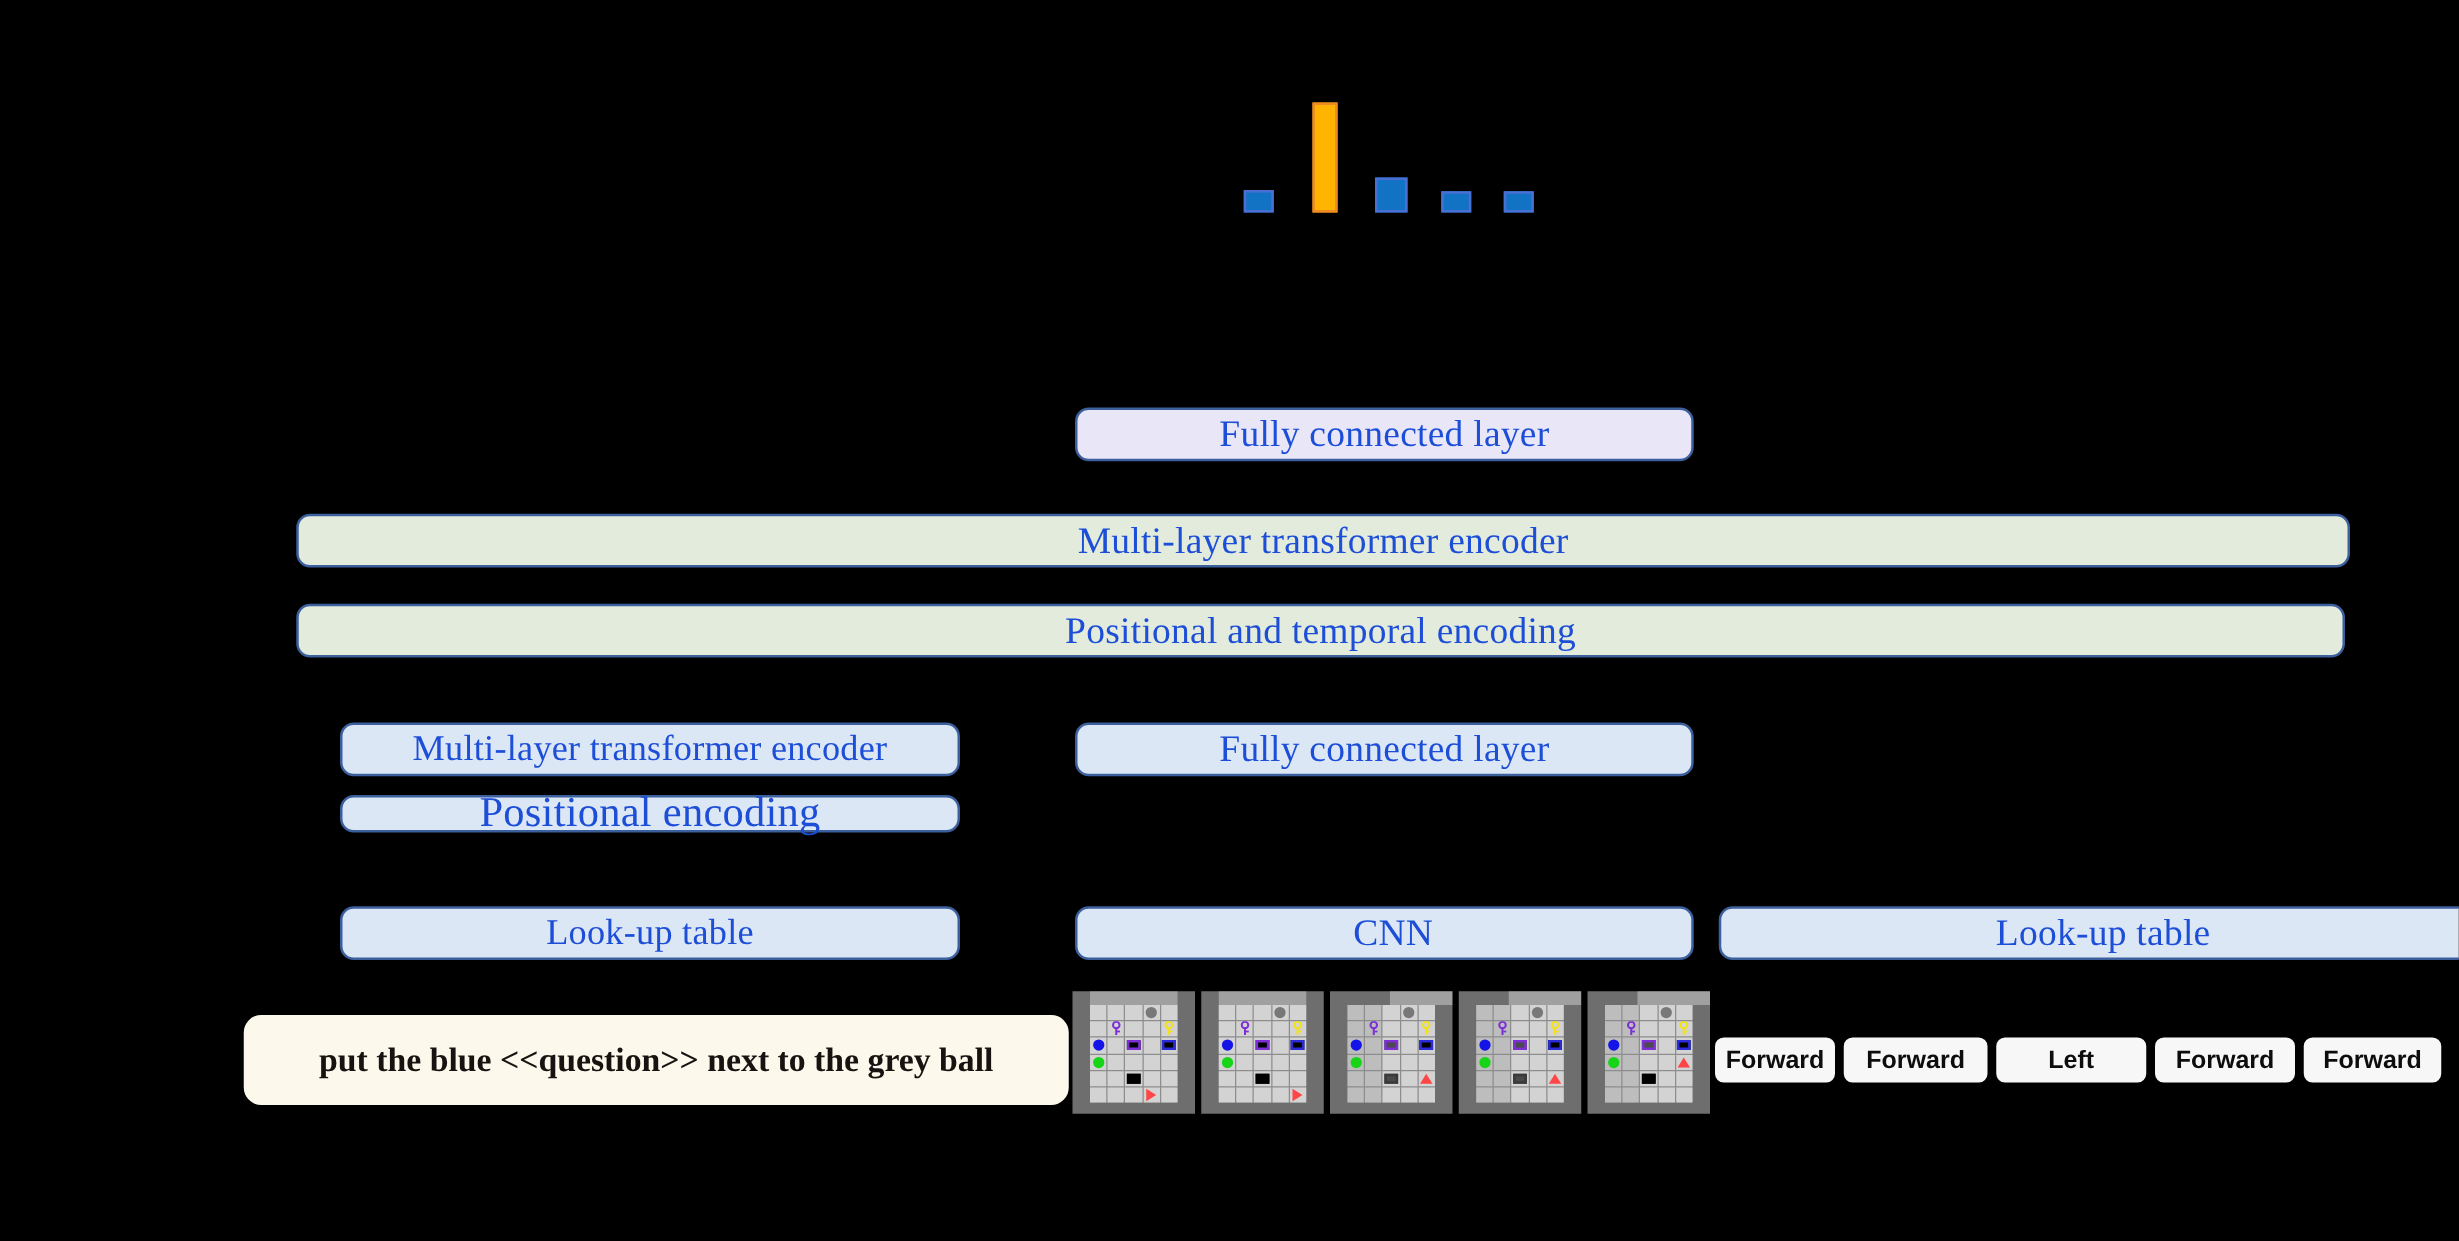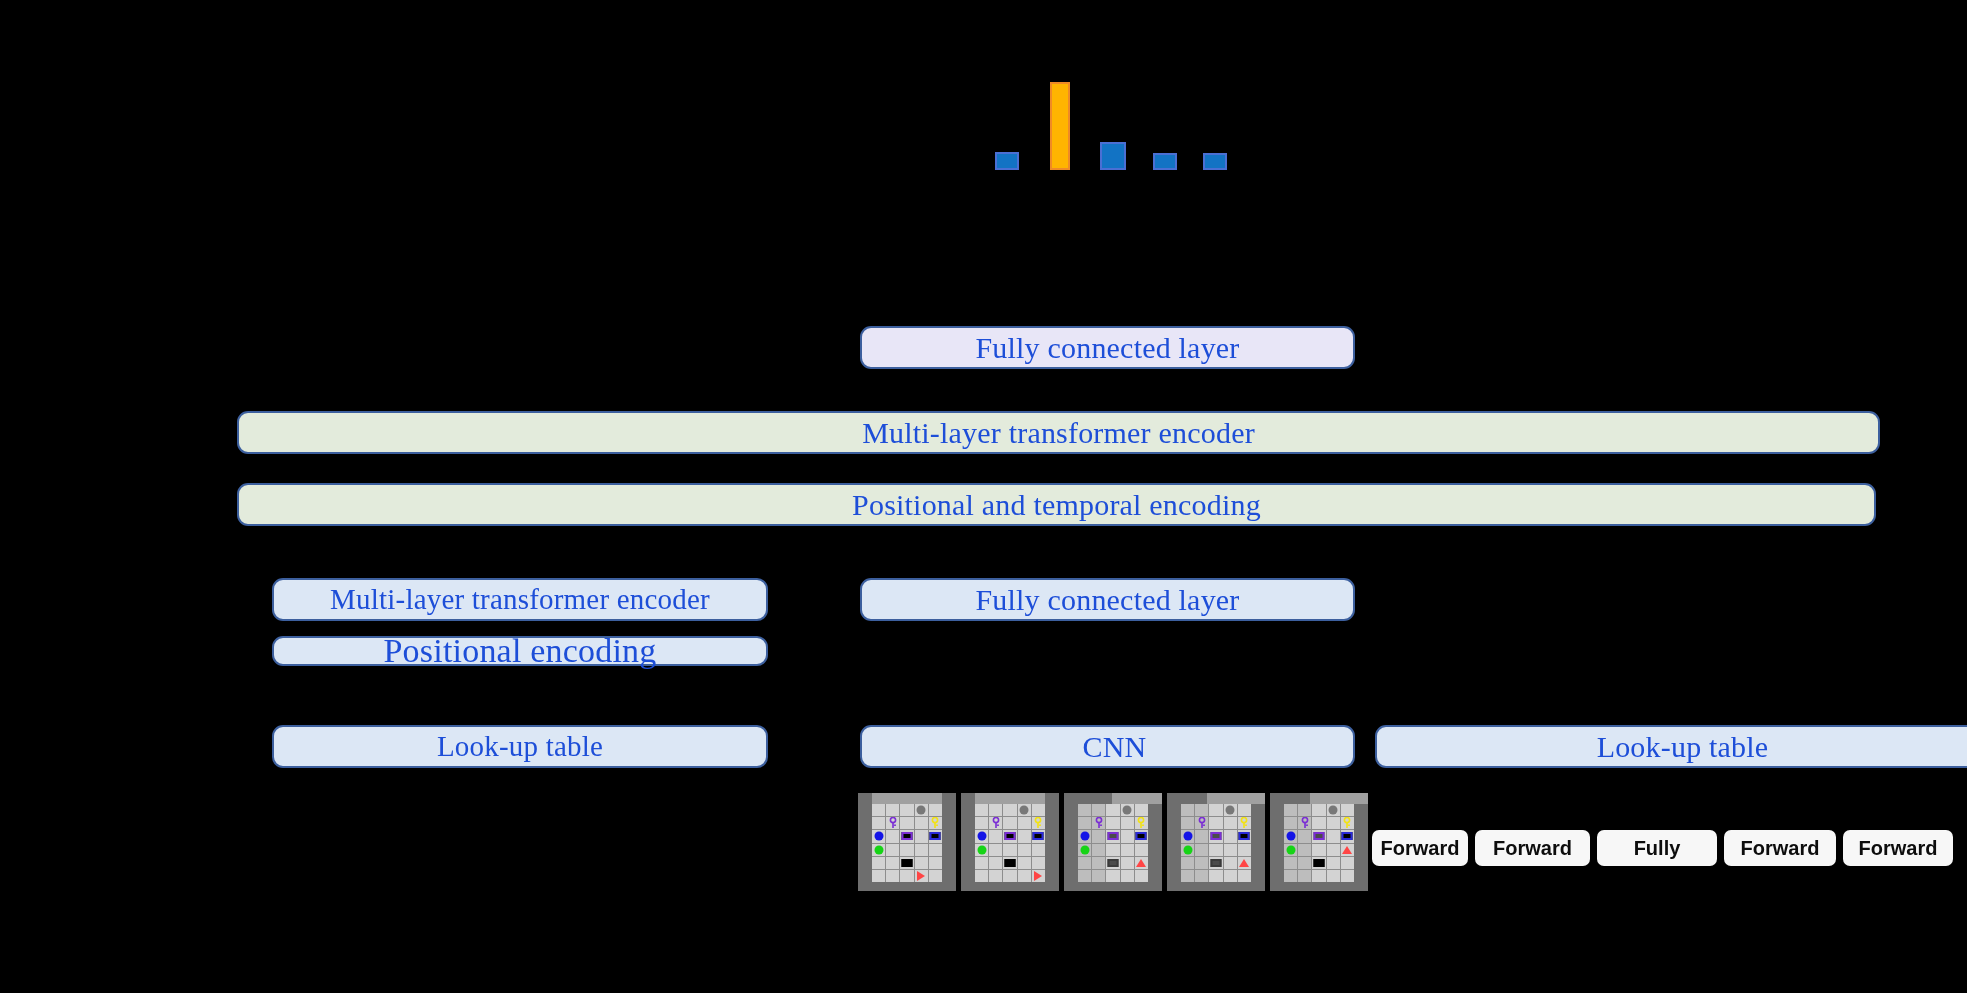--- a/index.html
+++ b/index.html
@@ -225,20 +225,23 @@
   </div>
 
   <div class="layer-box blue" style="left:860px; top:725px; width:495px; height:43px; font-size:30px;padding-left:14px;">
     <span>CNN</span>
   </div>
 
   <div class="layer-box blue" style="left:1375px; top:725px; width:615px; height:43px; font-size:30px;">
     <span>Look-up table</span>
   </div>
 
+  <div id="prompt-box">
+    <span id="prompt-text">put the blue &lt;&lt;question&gt;&gt; next to the grey ball</span>
+  </div>
 
   <div id="frames-row">
 
     <div class="frame">
       <div class="lit" style="left:14px; top:0px; width:70px; height:11px;"></div>
       <div class="grid">
         <div class="cell"></div>
           <div class="cell"></div>
           <div class="cell"></div>
         <div class="cell">
@@ -573,21 +576,21 @@
   </div>
 
   <div id="actions-row">
     <div class="action-pill" style="width:96px;">
         <span>Forward</span>
       </div>
     <div class="action-pill" style="width:115px;">
         <span>Forward</span>
       </div>
     <div class="action-pill" style="width:120px;">
-        <span>Fully</span>
+        <span>Left</span>
       </div>
     <div class="action-pill" style="width:112px;">
         <span>Forward</span>
       </div>
     <div class="action-pill" style="width:110px;">
         <span>Forward</span>
       </div>
   </div>
 
 </div>

